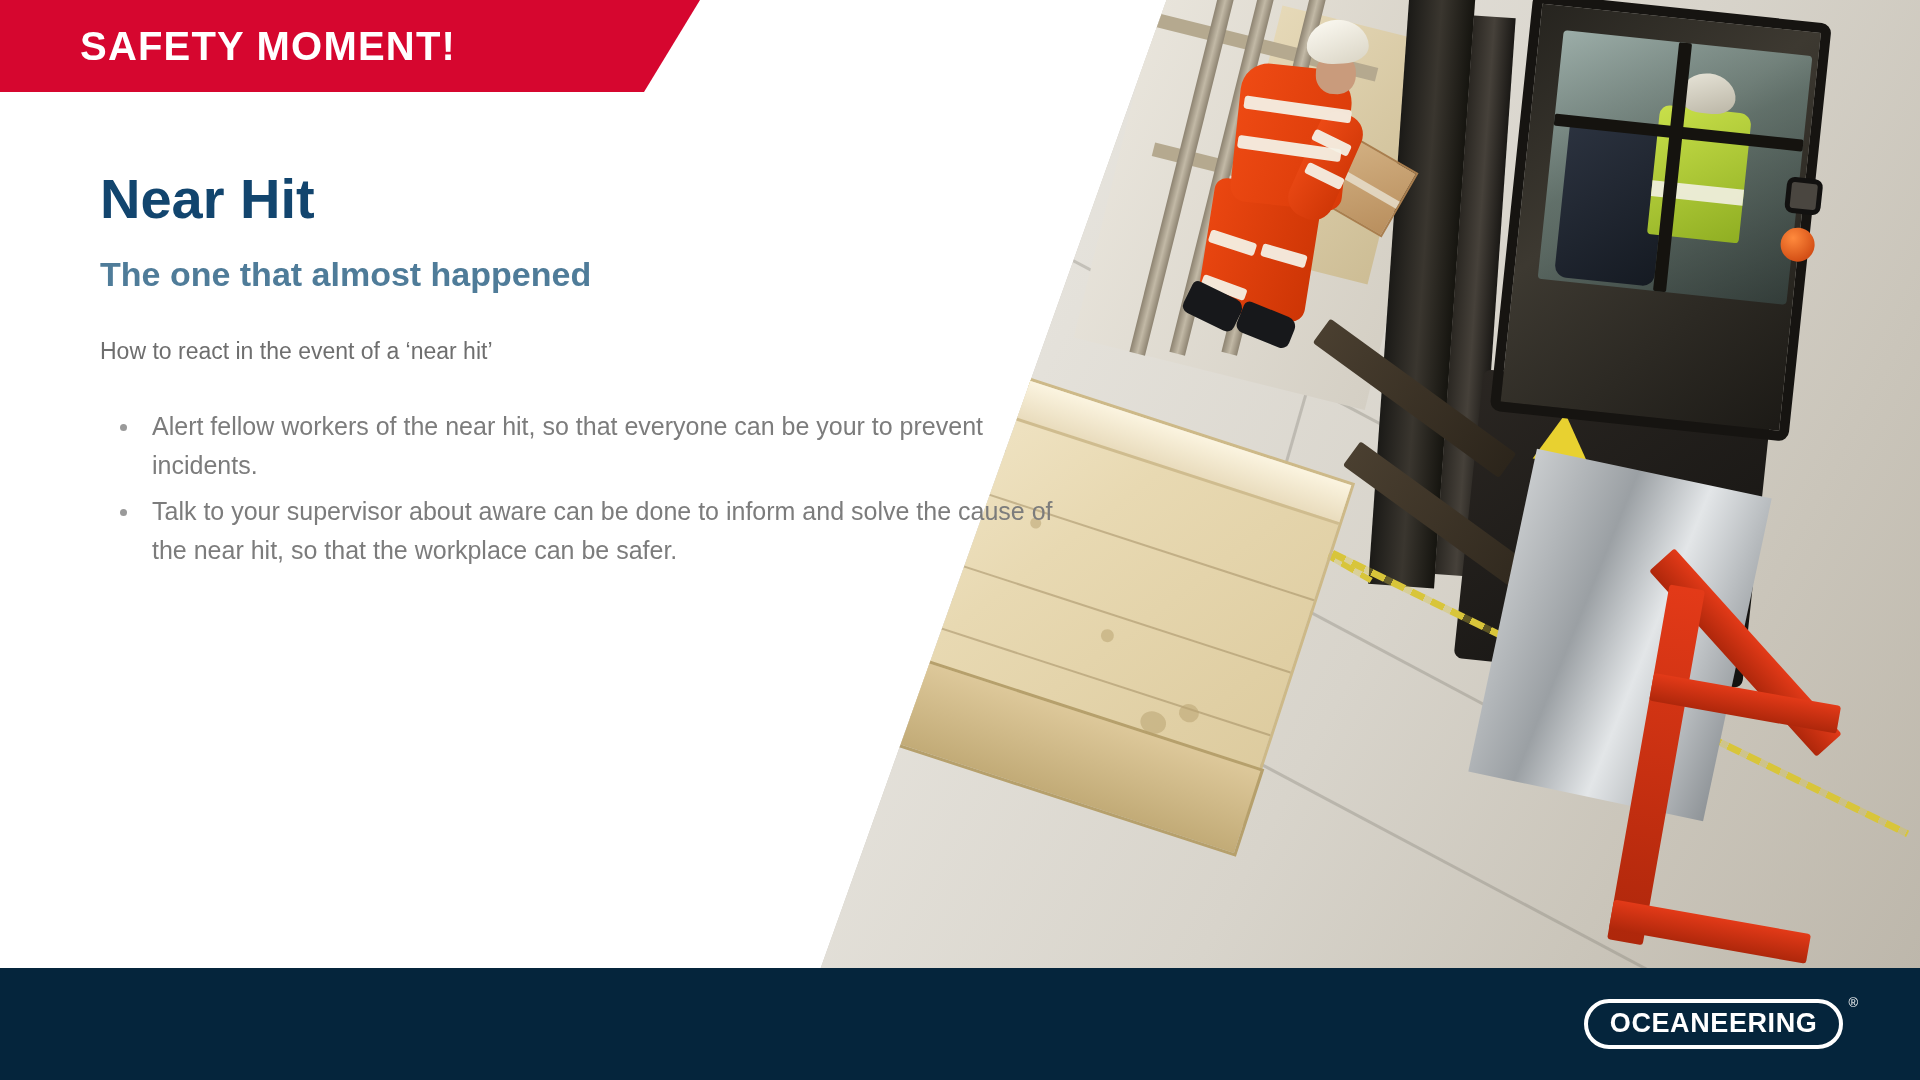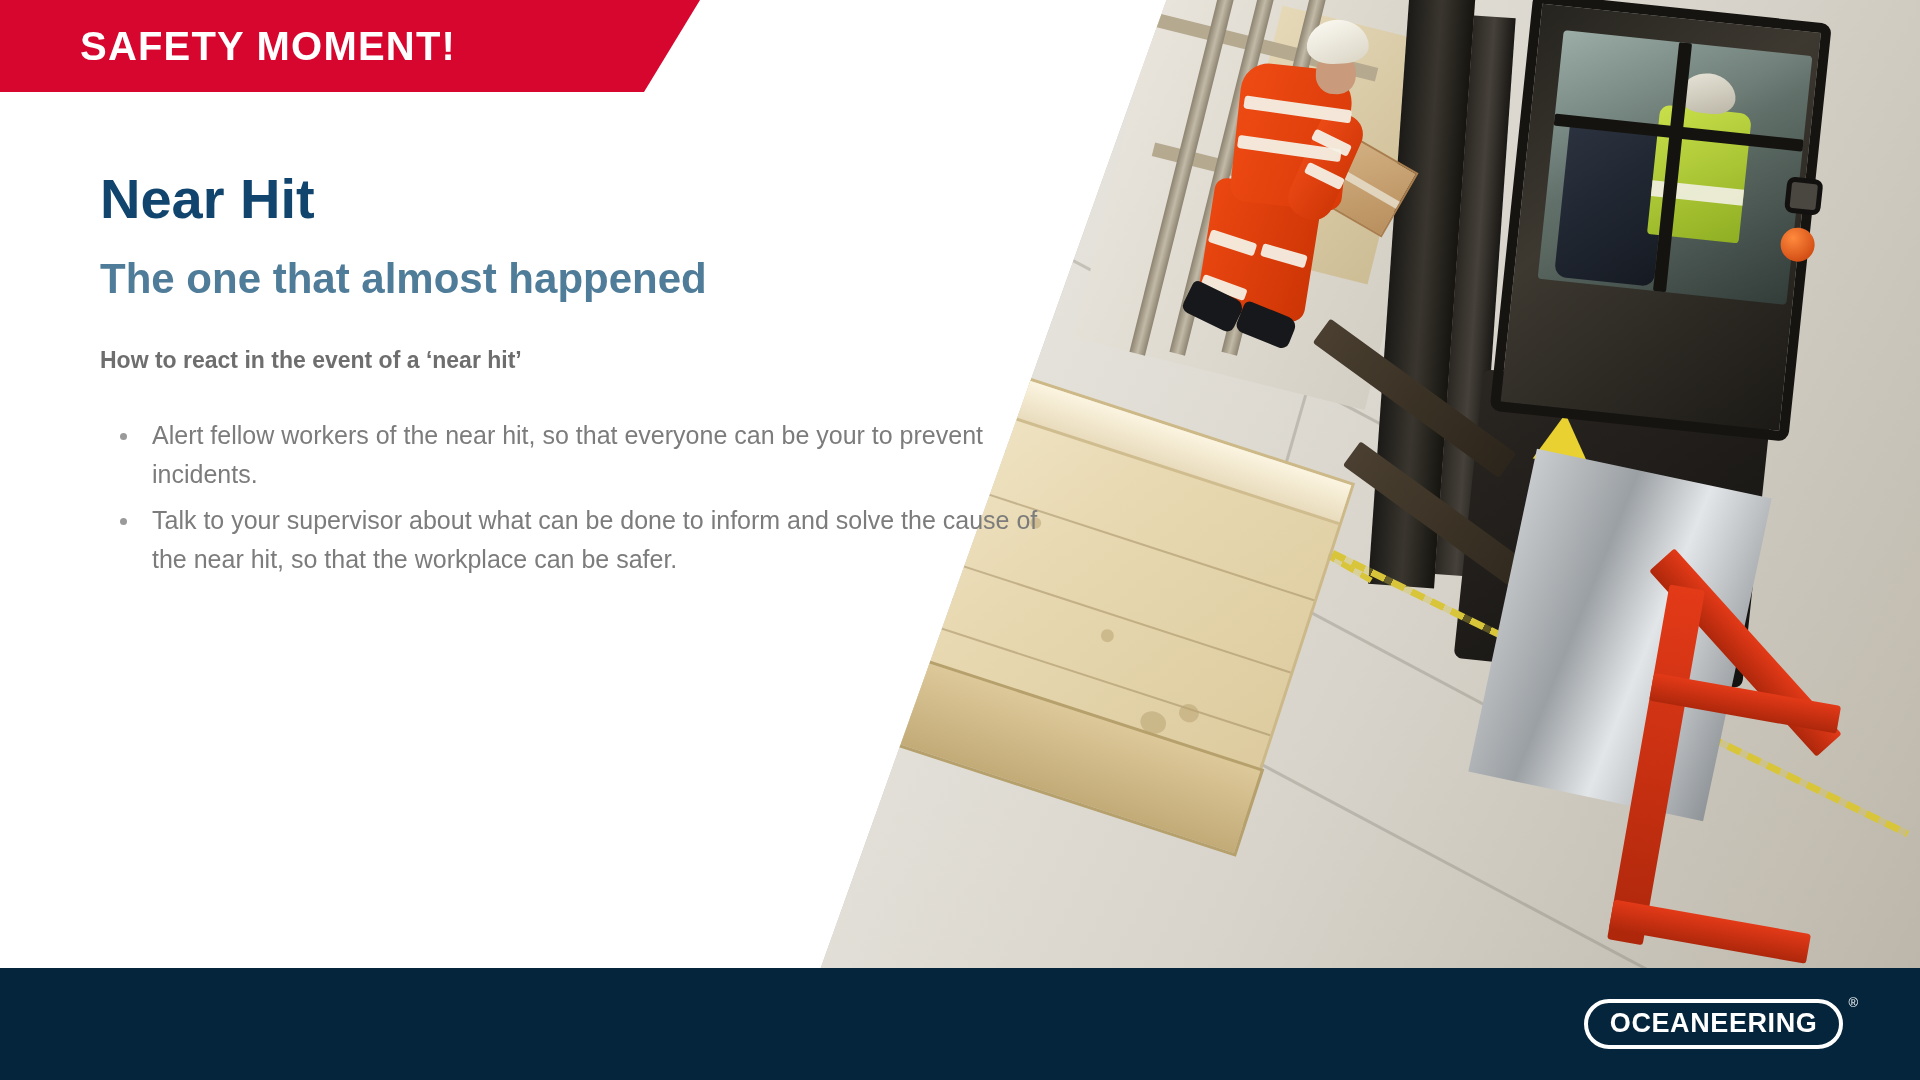--- a/index.html
+++ b/index.html
@@ -270,28 +270,28 @@
   }
   .title {
     color:#12456E;
     font-size:56px;
     font-weight:700;
     line-height:1.05;
     margin-bottom:26px;
   }
   .subtitle {
     color:#4F7C99;
-    font-size:42px;
+    font-size:34px;
     font-weight:700;
     margin-bottom:44px;
   }
   .lead {
     color:#6E6E6E;
     font-size:23px;
-    font-weight:700;
+    font-weight:400;
     margin-bottom:42px;
   }
   ul.bullets { list-style:none; }
   ul.bullets li {
     position:relative;
     color:#7C7C7C;
     font-size:25px;
     line-height:1.58;
     padding-left:52px;
     margin-bottom:6px;
@@ -433,21 +433,21 @@
   <div class="slash sl1"></div>
   <div class="slash sl2"></div>
   <div class="slash sl3"></div>
 
   <div class="content">
     <div class="title">Near Hit</div>
     <div class="subtitle">The one that almost happened</div>
     <div class="lead">How to react in the event of a ‘near hit’</div>
     <ul class="bullets">
       <li>Alert fellow workers of the near hit, so that everyone can be your to prevent incidents.</li>
-      <li>Talk to your supervisor about what can be done to inform and solve the cause of the near hit, so that the workplace can be safer.</li>
+      <li>Talk to your supervisor about aware can be done to inform and solve the cause of the near hit, so that the workplace can be safer.</li>
     </ul>
   </div>
 
   <div class="footer">
     <div class="logo">
       <div class="logo-badge">OCEANEERING</div>
       <div class="logo-reg">®</div>
     </div>
   </div>
 

